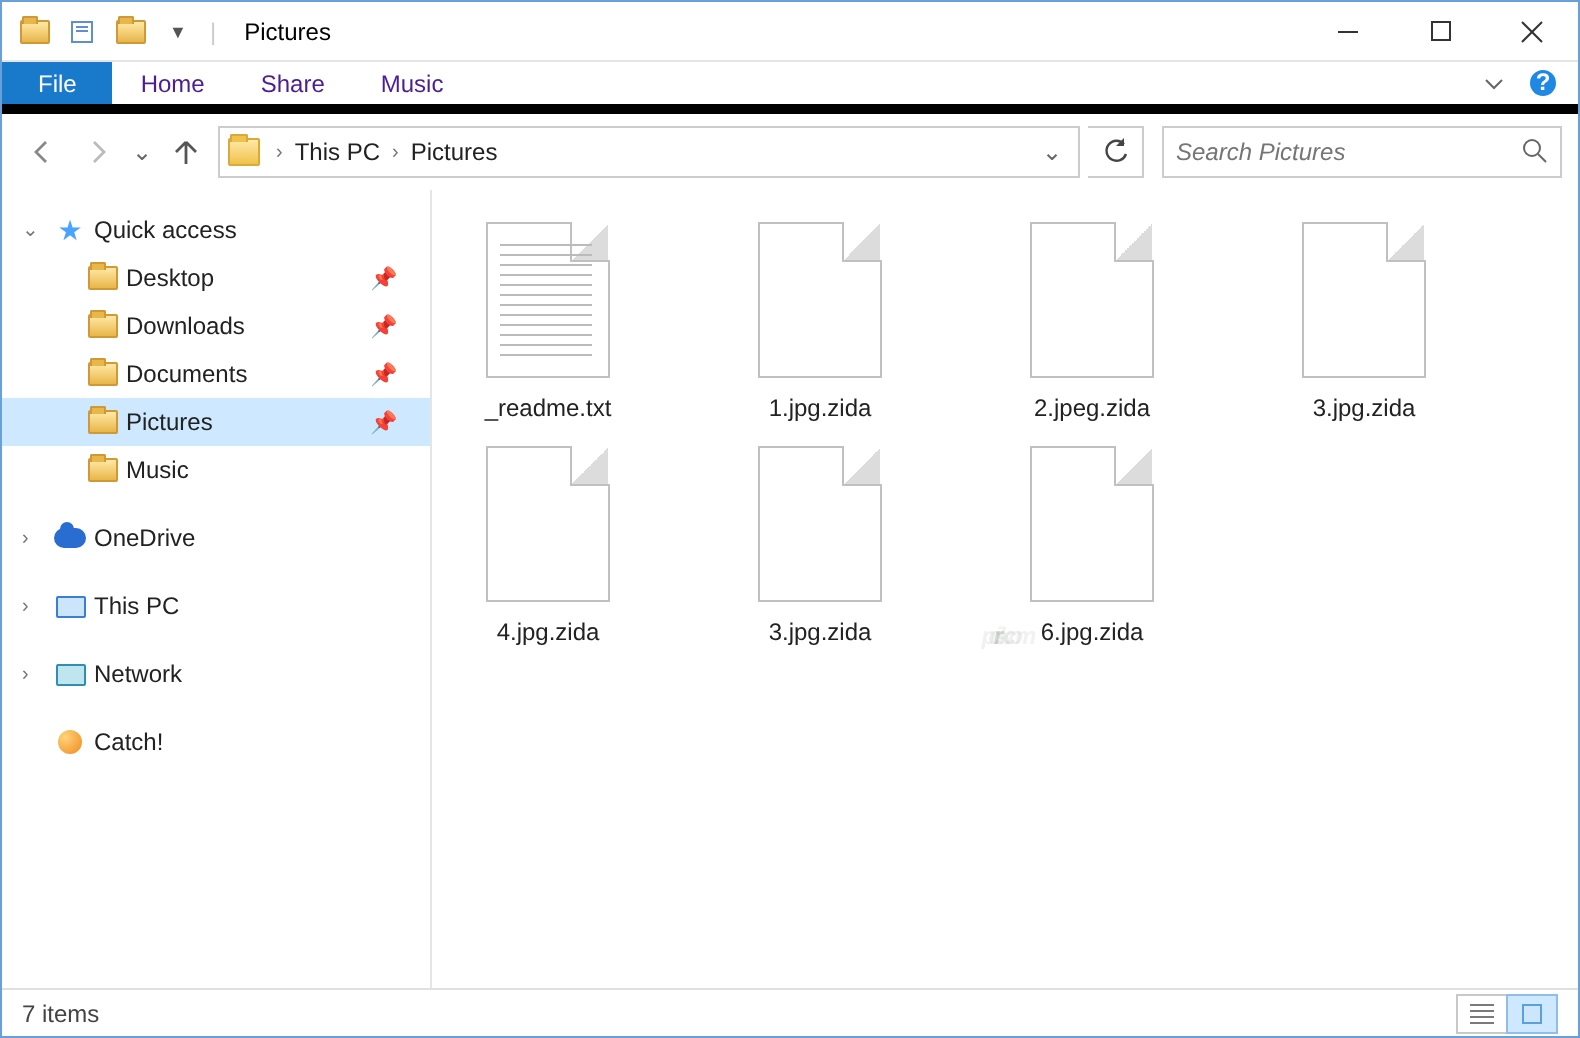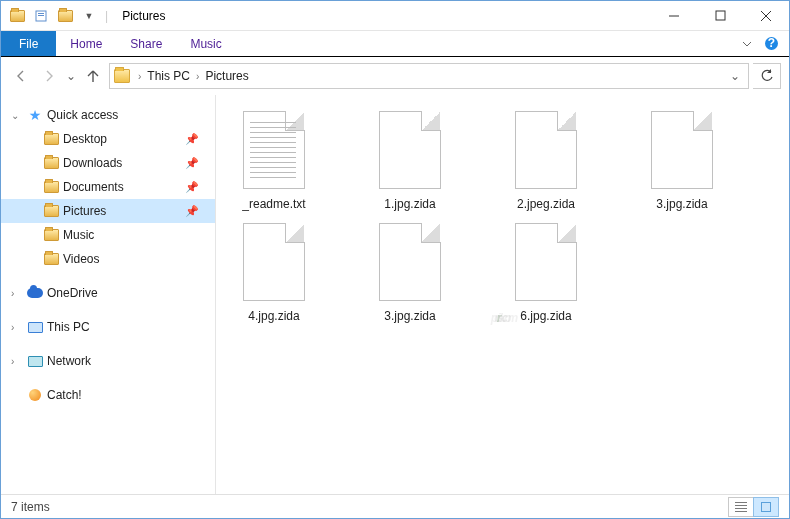--- a/index.html
+++ b/index.html
@@ -5,21 +5,21 @@
     * { margin: 0; padding: 0; box-sizing: border-box; font-family: "Segoe UI", Arial, sans-serif; font-size: 12px; }
     body { width: 790px; height: 519px; background: #fff; border: 1px solid #69a0d7; overflow: hidden; position: relative; }
     
     .titlebar { height: 30px; background: #fff; display: flex; align-items: center; border-bottom: 1px solid #e5e5e5; }
     .titlebar-left { display: flex; align-items: center; gap: 8px; padding-left: 8px; }
     .qat-icon { width: 16px; height: 16px; display: flex; align-items: center; justify-content: center; color: #333; }
     .titlebar-title { margin-left: 6px; }
     .titlebar-spacer { flex: 1; }
     .win-btn { width: 46px; height: 30px; display: flex; align-items: center; justify-content: center; color: #333; }
     
-    .ribbon-tabs { height: 26px; background: #fff; display: flex; align-items: stretch; border-bottom: 1px solid #000000; }
+    .ribbon-tabs { height: 26px; background: #fff; display: flex; align-items: stretch; border-bottom: 5px solid #000000; }
     .file-tab { background: #1979ca; color: #fff; padding: 0 18px; display: flex; align-items: center; }
     .ribbon-tab { padding: 0 14px; display: flex; align-items: center; color: #4c1d95; }
     .ribbon-spacer { flex: 1; }
     .ribbon-collapse { width: 24px; display: flex; align-items: center; justify-content: center; color: #666; }
     .help-btn { width: 24px; display: flex; align-items: center; justify-content: center; margin-right: 6px; }
     
     .nav-row { height: 38px; display: flex; align-items: center; padding: 4px 8px; gap: 4px; }
     .nav-btn { width: 24px; height: 24px; display: flex; align-items: center; justify-content: center; color: #777; }
     .nav-btn.enabled { color: #333; }
     .recent-drop { width: 12px; color: #666; text-align:center; }
@@ -158,20 +158,27 @@
     <span class="bc-dropdown">
         <span>⌄</span>
       </span>
   </div>
   <div class="refresh-box">
       <svg width="14" height="14">
         <path d="M11 3 A5 5 0 1 0 12 8" fill="none" stroke="#444" stroke-width="1.2"></path>
         <path d="M11 0 L11 4 L7 4 Z" fill="#444"></path>
       </svg>
     </div>
+  <div class="search-box">
+    <input placeholder="Search Pictures" style="">
+    <span class="mag"><svg width="14" height="14">
+          <circle cx="6" cy="6" r="4" fill="none" stroke="#666"></circle>
+          <line x1="9" y1="9" x2="13" y2="13" stroke="#666"></line>
+        </svg></span>
+  </div>
 </div>
 
 <div class="body-row">
   <div class="sidebar">
     <div class="tree-item level1">
       <span class="tree-chevron">⌄</span>
       <span class="tree-icon star">★</span>
       <span>Quick access</span>
     </div>
     <div class="tree-item level2">
@@ -200,26 +207,20 @@
           <span class="folder-icn"></span>
         </span>
         <span>Pictures</span>
         <span class="tree-pin">📌</span>
       </div>
     <div class="tree-item level2">
         <span class="tree-icon">
           <span class="folder-icn"></span>
         </span>
         <span>Music</span>
-      </div>
-    <div class="tree-item level2">
-        <span class="tree-icon">
-          <span class="folder-icn"></span>
-        </span>
-        <span>Videos</span>
       </div>
     <div style="height:10px;"></div>
     <div class="tree-item level1">
         <span class="tree-chevron">›</span>
         <span class="tree-icon">
           <span class="cloud-icn"></span>
         </span>
         <span>OneDrive</span>
       </div>
     <div style="height:10px;"></div>

